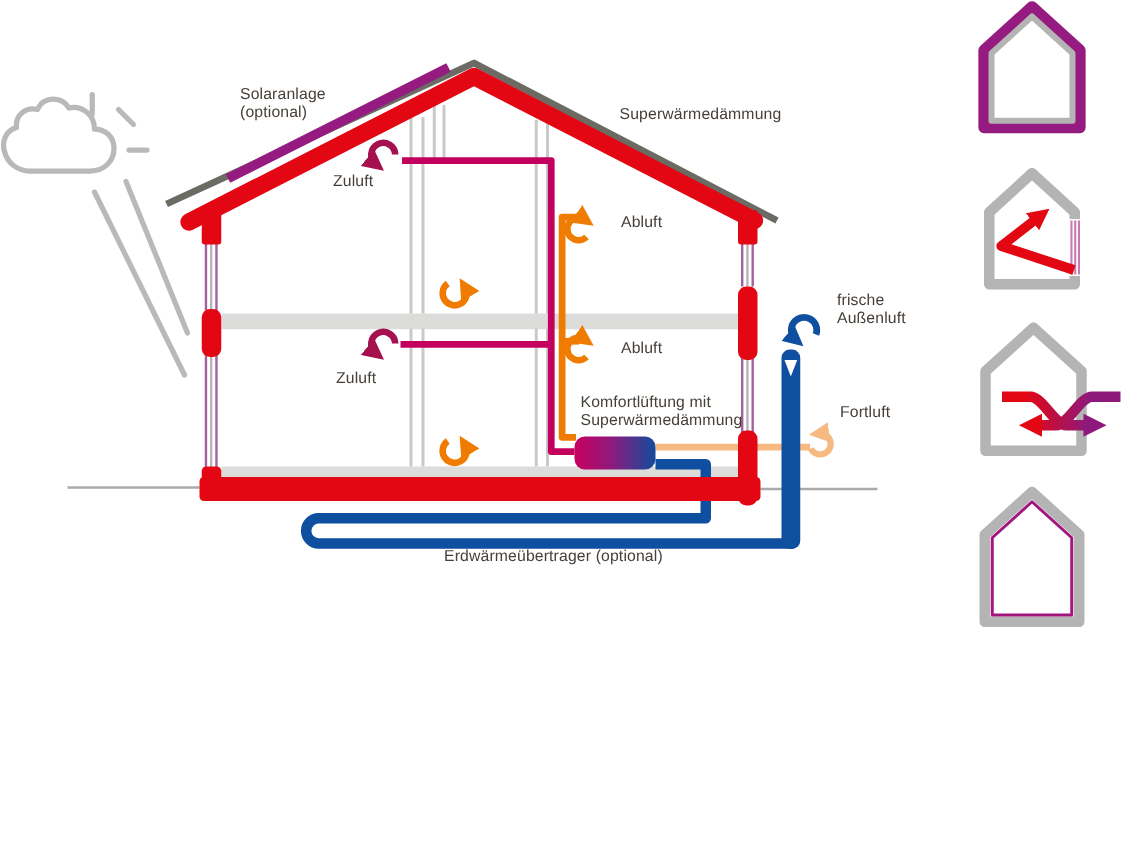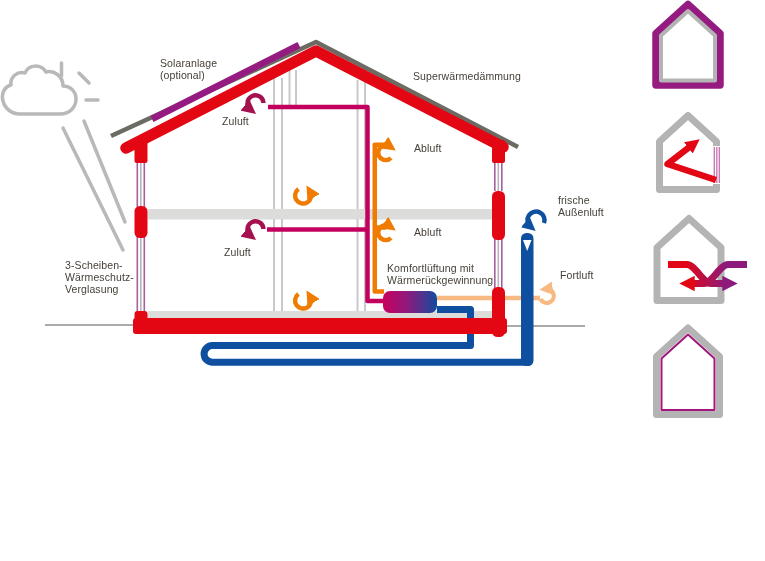--- a/index.html
+++ b/index.html
@@ -183,21 +183,19 @@
 </svg>
 
 <div class="lbl" style="left:160px;top:57px">Solaranlage
 (optional)</div>
 <div class="lbl" style="left:413px;top:70px">Superwärmedämmung</div>
 <div class="lbl" style="left:222px;top:115px">Zuluft</div>
 <div class="lbl" style="left:414px;top:142px">Abluft</div>
 <div class="lbl" style="left:224px;top:246px">Zuluft</div>
 <div class="lbl" style="left:414px;top:226px">Abluft</div>
 <div class="lbl" style="left:387px;top:262px">Komfortlüftung mit
-Wärmerückgewinnung</div>
+Superwärmedämmung</div>
 <div class="lbl" style="left:558px;top:194px">frische
 Außenluft</div>
 <div class="lbl" style="left:560px;top:269px">Fortluft</div>
-<div class="lbl" style="left:65px;top:259px">3-Scheiben-
-Wärmeschutz-
-Verglasung</div>
+<div class="lbl" style="left:296px;top:365px">Erdwärmeübertrager (optional)</div>
 
 </div>
 
 </body></html>

